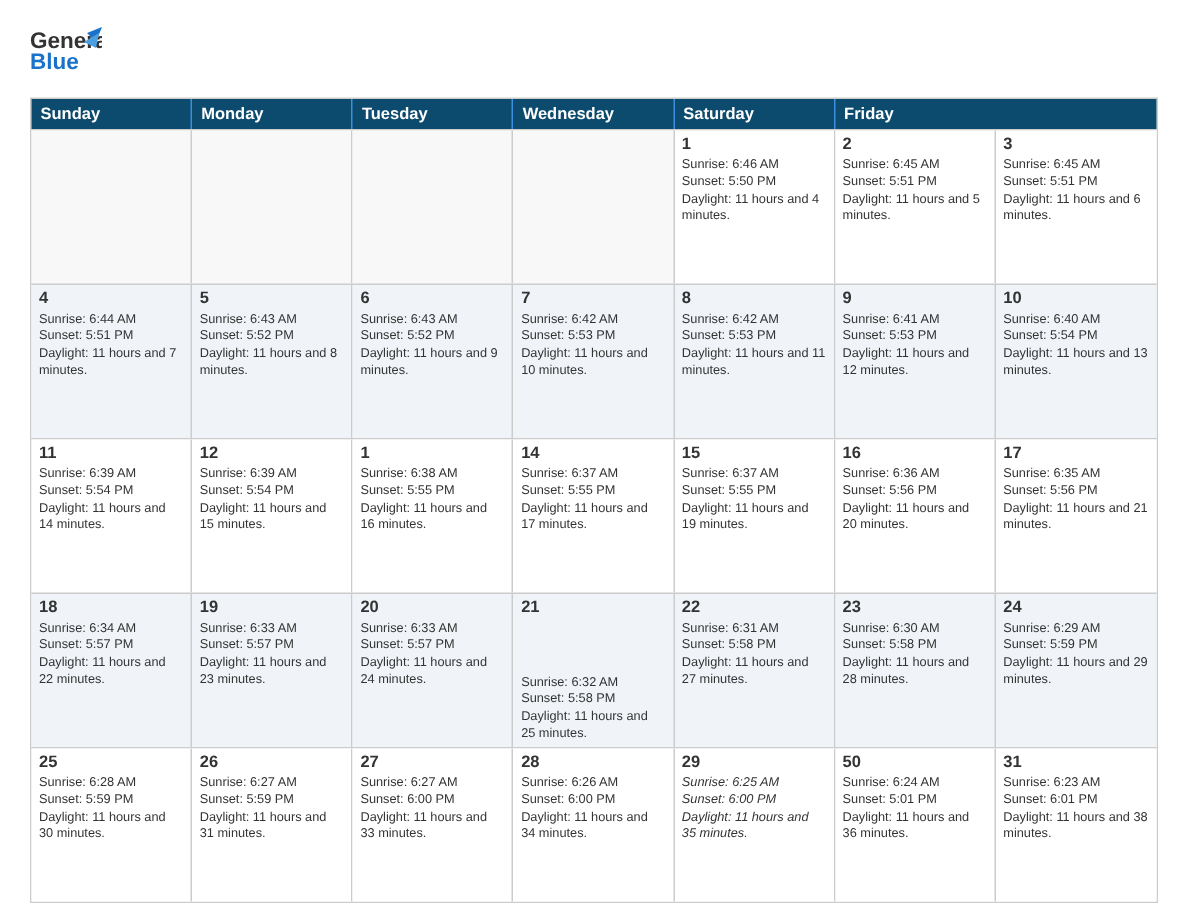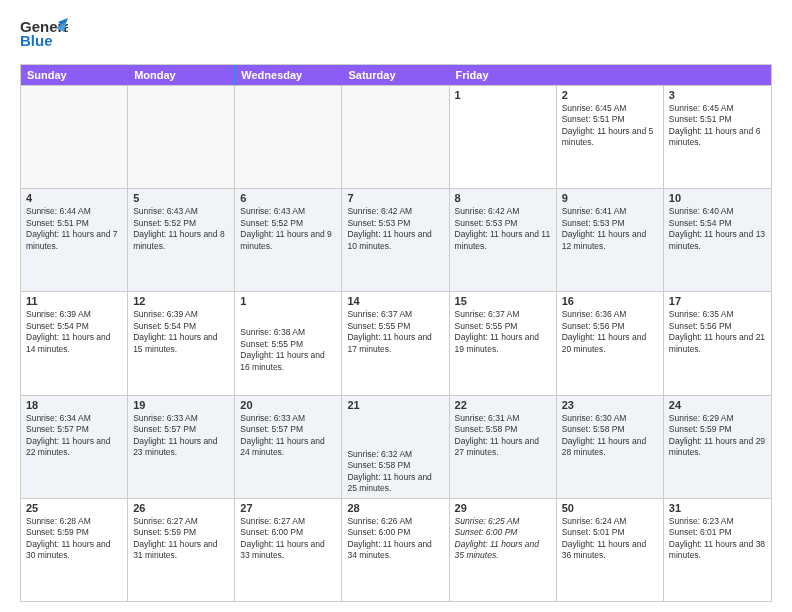--- a/index.html
+++ b/index.html
@@ -43,21 +43,21 @@
     }
     .calendar {
       flex: 1;
       display: flex;
       flex-direction: column;
       border: 1px solid #ccc;
     }
     .cal-header {
       display: grid;
       grid-template-columns: repeat(7, 1fr);
-      background: #8b5cf6;
+      background: #0c4a6e;
     }
     .cal-header-cell {
       color: #fff;
       font-size: 11px;
       font-weight: bold;
       padding: 4px 6px;
       text-align: left;
       border-right: 1px solid #3a8fe0;
     }
     .cal-header-cell:last-child { border-right: none; }
@@ -122,32 +122,36 @@
     <div class="title-area">
       <div class="month-title"></div>
       <div class="location"></div>
     </div>
   </div>
 
   <div class="calendar">
     <div class="cal-header">
     <div class="cal-header-cell">Sunday</div>
         <div class="cal-header-cell">Monday</div>
+        <div class="cal-header-cell">Tuesday</div>
         <div class="cal-header-cell">Wednesday</div>
         <div class="cal-header-cell">Saturday</div>
         <div class="cal-header-cell">Friday</div>
       </div>
     <div class="cal-body">
     <div class="cal-row">
           <div class="cal-cell empty"></div>
           <div class="cal-cell empty"></div>
           <div class="cal-cell empty"></div>
           <div class="cal-cell empty"></div>
           <div class="cal-cell">
             <div class="day-num">1</div>
+            <div class="cell-text" style="white-space: pre-line;">Sunrise: 6:46 AM
+Sunset: 5:50 PM
+Daylight: 11 hours and 4 minutes.</div>
           </div>
           <div class="cal-cell">
             <div class="day-num">2</div>
             <div class="cell-text" style="white-space: pre-line;">Sunrise: 6:45 AM
 Sunset: 5:51 PM
 Daylight: 11 hours and 5 minutes.</div>
           </div>
           <div class="cal-cell">
             <div class="day-num">3</div>
             <div class="cell-text" style="white-space: pre-line;">Sunrise: 6:45 AM
@@ -207,21 +211,21 @@
 Daylight: 11 hours and 14 minutes.</div>
           </div>
           <div class="cal-cell">
             <div class="day-num">12</div>
             <div class="cell-text" style="white-space: pre-line;">Sunrise: 6:39 AM
 Sunset: 5:54 PM
 Daylight: 11 hours and 15 minutes.</div>
           </div>
           <div class="cal-cell">
             <div class="day-num">1</div>
-            <div class="cell-text" style="white-space: pre-line; margin-top: 18px;">Sunrise: 6:38 AM
+            <div class="cell-text" style="white-space: pre-line;">Sunrise: 6:38 AM
 Sunset: 5:55 PM
 Daylight: 11 hours and 16 minutes.</div>
           </div>
           <div class="cal-cell">
             <div class="day-num">14</div>
             <div class="cell-text" style="white-space: pre-line;">Sunrise: 6:37 AM
 Sunset: 5:55 PM
 Daylight: 11 hours and 17 minutes.</div>
           </div>
           <div class="cal-cell">

